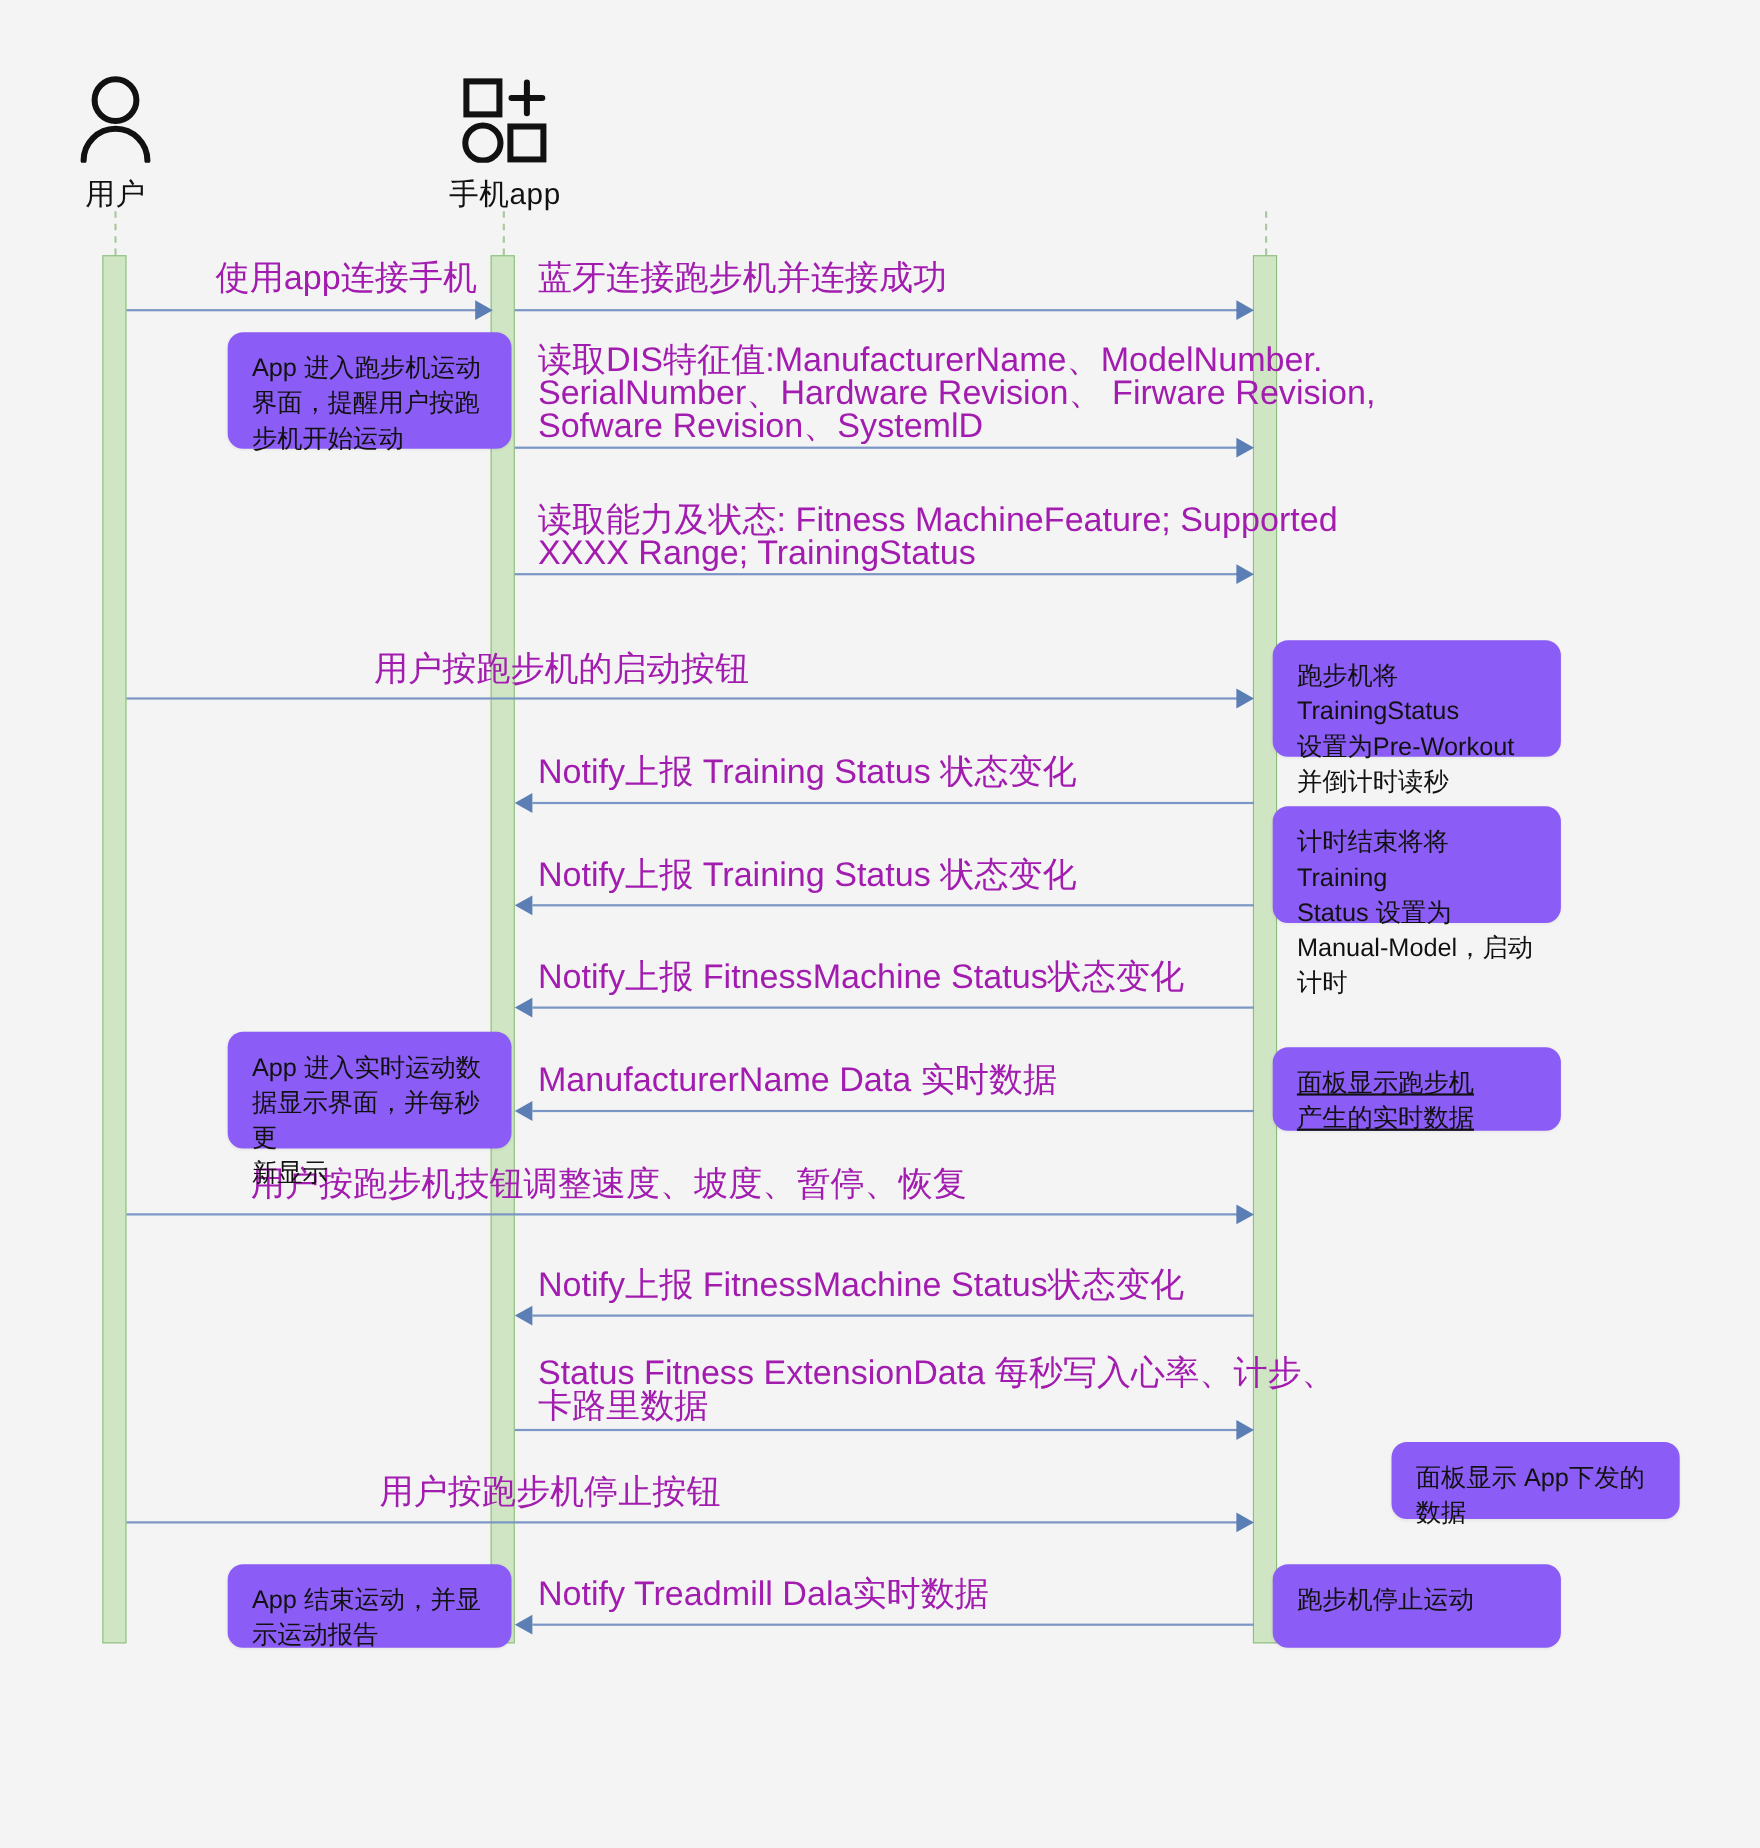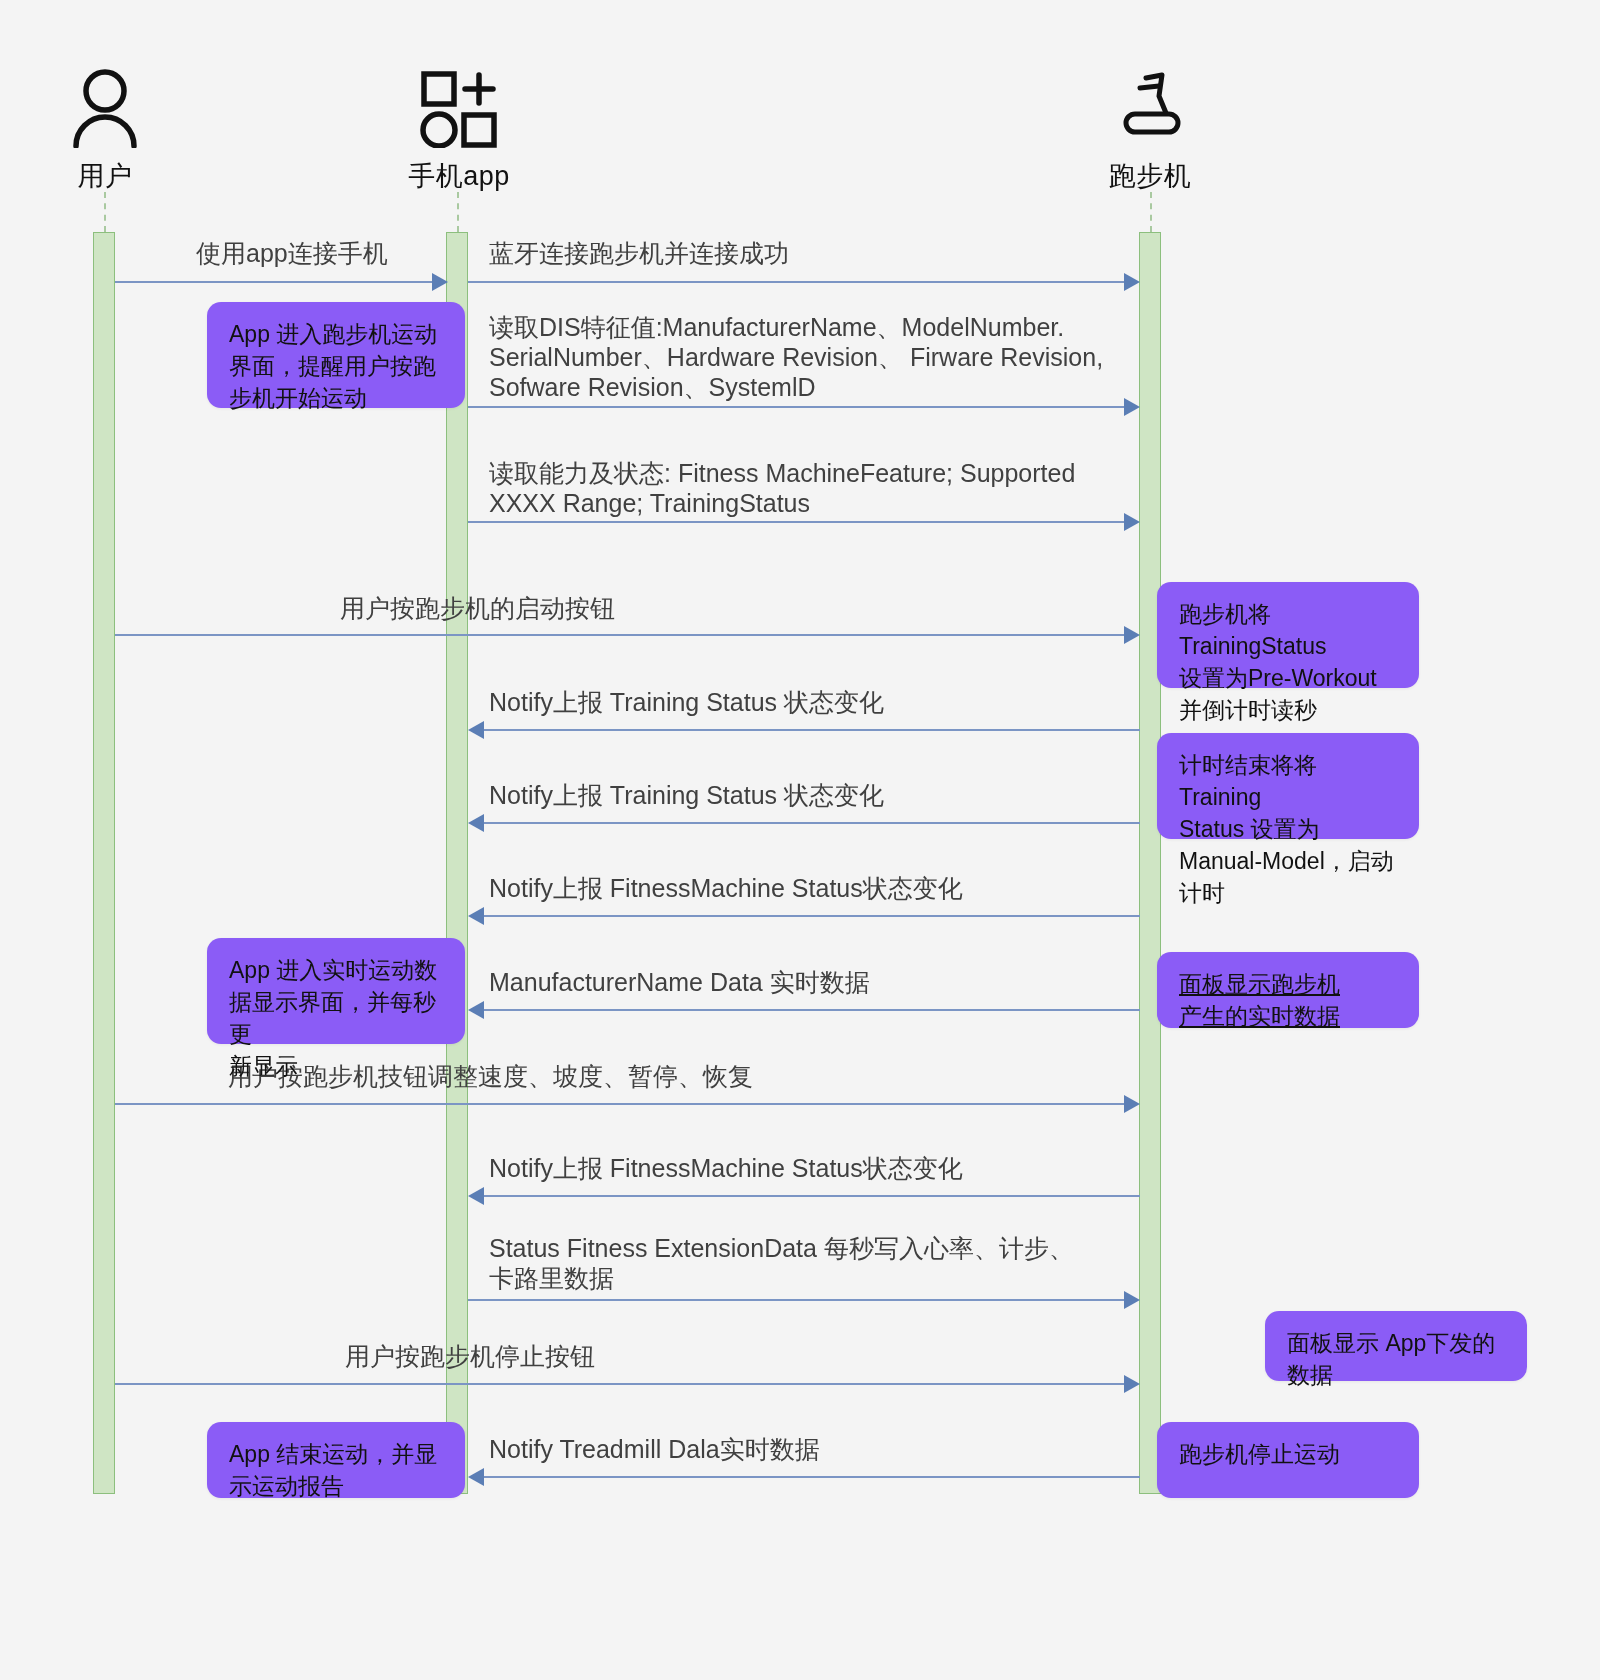--- a/index.html
+++ b/index.html
@@ -67,23 +67,23 @@
     position: absolute;
     width: 0; height: 0;
     border-top: 9px solid transparent;
     border-bottom: 9px solid transparent;
   }
   .arrowhead.right { border-left: 16px solid #5b7eb5; }
   .arrowhead.left  { border-right: 16px solid #5b7eb5; }
 
   .msg-label {
     position: absolute;
-    font-size: 25px;
+    font-size: 31px;
     line-height: 30px;
-    color: #404040;
+    color: #a21caf;
     white-space: pre-line;
   }
 
   
   .note {
     position: absolute;
     background: #8b5cf6;
     border-radius: 14px;
     box-sizing: border-box;
     padding: 16px 20px 16px 22px;
@@ -114,30 +114,20 @@
       <svg width="78" height="80" viewBox="0 0 78 80">
         <rect x="4" y="6" width="30" height="30" fill="none" stroke="#111" stroke-width="5.5"></rect>
         <path d="M45 21 H73 M59 7 V35" stroke="#111" stroke-width="5.5" stroke-linecap="round"></path>
         <circle cx="19" cy="62" r="16" fill="none" stroke="#111" stroke-width="5.5"></circle>
         <rect x="44" y="47" width="30" height="30" fill="none" stroke="#111" stroke-width="5.5"></rect>
       </svg>
     </div>
     <div class="label">手机app</div>
   </div>
 
-  <div class="actor" style="left:1020px; top:60px;">
-    <div class="icon">
-      <svg width="80" height="80" viewBox="0 0 80 80">
-        <path d="M36 10 L52 7 L49 28 L56 45" fill="none" stroke="#111" stroke-width="5" stroke-linecap="round" stroke-linejoin="round"></path>
-        <path d="M30 20 L49 18" fill="none" stroke="#111" stroke-width="5" stroke-linecap="round"></path>
-        <rect x="16" y="46" width="52" height="18" rx="9" fill="none" stroke="#111" stroke-width="5"></rect>
-      </svg>
-    </div>
-    <div class="label">跑步机</div>
-  </div>
 
   <div class="lifeline-dash" style="left:104px;  top:192px; height:40px;"></div>
   <div class="lifeline-dash" style="left:457px;  top:192px; height:40px;"></div>
   <div class="lifeline-dash" style="left:1150px; top:192px; height:40px;"></div>
 
   <div class="activation" style="left:93px;  top:232px; height:1262px;"></div>
   <div class="activation" style="left:446px; top:232px; height:1262px;"></div>
   <div class="activation" style="left:1139px;top:232px; height:1262px;"></div>
 
   <div class="msg-label" style="left:196px; top:238px;">使用app连接手机</div>

